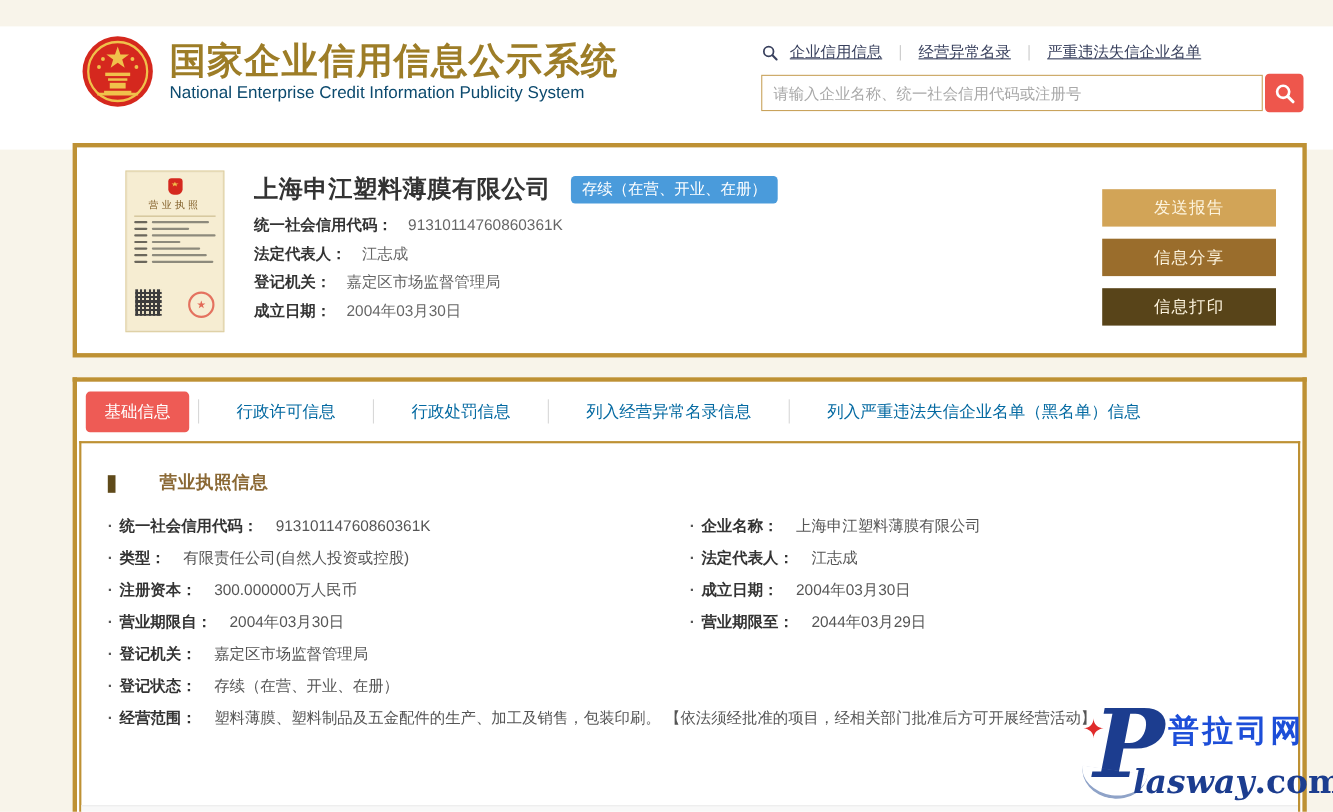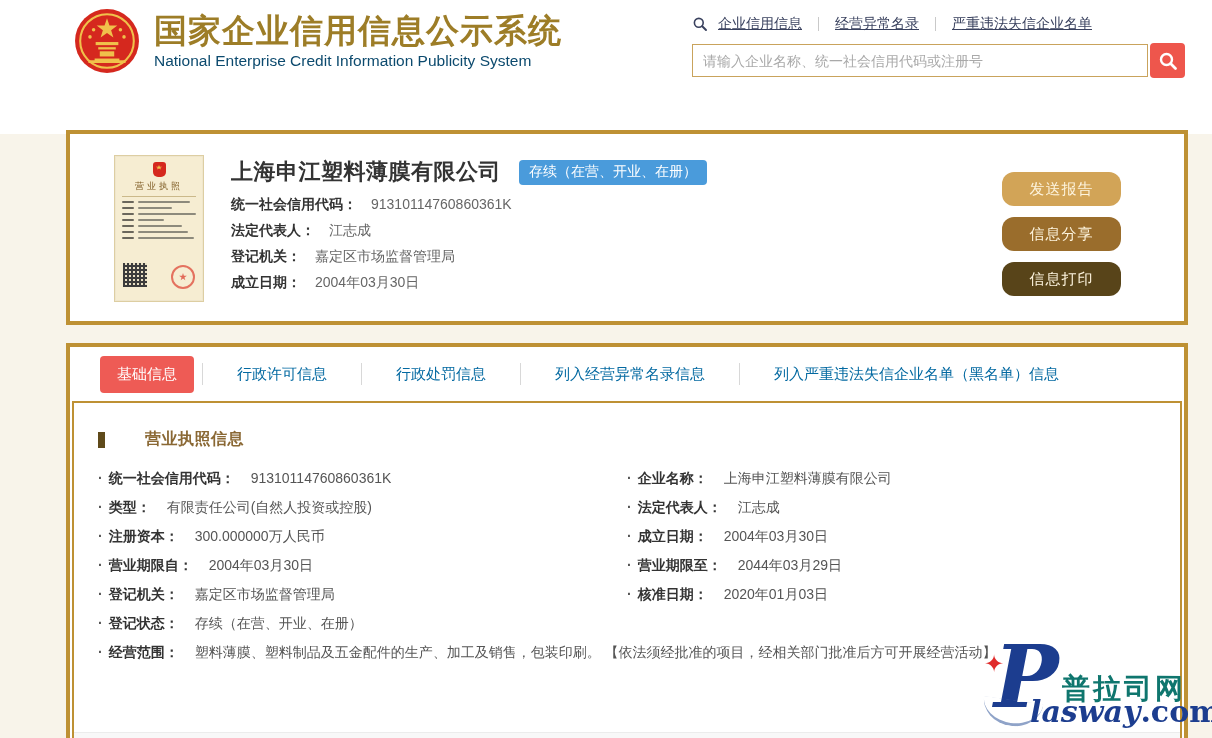--- a/index.html
+++ b/index.html
@@ -2,21 +2,21 @@
 <html><head>
 <meta charset="utf-8">
 <style>
   * { margin:0; padding:0; box-sizing:border-box; }
   html,body { width:1212px; height:738px; }
   body {
     font-family:"Liberation Sans","DejaVu Sans",sans-serif;
     background:#f8f4ea; position:relative; overflow:hidden; color:#333;
   }
   
-  .header { height:134px; background:#fff; position:relative; }
+  .header { height:112px; background:#fff; position:relative;margin-top:24px; }
   .brand { position:absolute; left:74px; top:8px; display:flex; align-items:center; }
   .emblem { width:66px; height:66px; flex:0 0 66px; }
   .brand-text { margin-left:14px; }
   .brand-cn { font-size:33px; font-weight:bold; color:#9d7d27; letter-spacing:1px; line-height:36px; }
   .brand-en { font-size:15.5px; color:#0c4a6e; margin-top:3px; }
   .header-right { position:absolute; left:692px; top:14px; width:496px; }
   .nav-row { display:flex; align-items:center; font-size:14px; color:#39415e; height:20px; }
   .nav-row .mag { width:16px; height:16px; margin-right:8px; }
   .nav-link { color:#39415e; cursor:pointer; padding:0 2px;text-decoration:underline; }
   .nav-link.active { text-decoration:underline; }
@@ -57,29 +57,29 @@
   .name-row { display:flex; align-items:center; }
   .company-name { font-size:22px; font-weight:bold; color:#333; letter-spacing:.5px; }
   .status-badge { margin-left:18px; background:#4a9bdb; color:#fff; font-size:14px;
     padding:3px 10px 4px; border-radius:4px; white-space:nowrap; }
   .cfields { margin-top:9px; }
   .cfield { display:flex; font-size:14px; line-height:17px; margin-bottom:9px; }
   .cfield .lb { font-weight:bold; color:#333; margin-right:14px; white-space:nowrap; }
   .cfield .vl { color:#666; }
   
   .actions { position:absolute; top:38px; right:41px; width:141px; }
-  .act-btn { width:119px; height:34px; border:none; border-radius:12px; color:#fdf4de;
+  .act-btn { width:158px; height:34px; border:none; border-radius:0; color:#fdf4de;
     font-size:15px; margin-bottom:11px; cursor:pointer; font-family:inherit;
     display:flex; align-items:center; justify-content:center; letter-spacing:1px; }
   .act-btn.b0 { background:#d2a457; }
   .act-btn.b1 { background:#9a6d2c; }
   .act-btn.b2 { background:#584419; }
   
   .card2 { margin-top:18px; border:4px solid #be9134; border-bottom:none; background:#fff; height:399px; }
-  .tabs { height:54px; display:flex; align-items:center; padding-left:30px; font-size:15px; }
+  .tabs { height:54px; display:flex; align-items:center; padding-left:8px; font-size:15px; }
   .tab { color:#0369a1; cursor:pointer; padding:0 34px; white-space:nowrap; }
   .tab.active { background:#ee5b55; color:#fff; padding:9px 17px; border-radius:4px; margin-right:8px; }
   .tab-sep { width:1px; height:22px; background:#d8d8d8; }
   .inner-box { margin:0 2px; border:2px solid #be9134; border-bottom:none; height:343px;
     padding:26px 24px 0; display:flex; flex-direction:column; }
   .section-title { display:flex; align-items:center;gap:32px; }
   .marker { width:7px; height:16px; background:#5f4a1a; margin-right:8px; }
   .section-title span { font-size:16px; font-weight:bold; color:#8a6834; letter-spacing:.5px; }
   .grid { display:flex; margin-top:20px; }
   .gcol { width:50%; }
@@ -88,21 +88,21 @@
   .flabel { font-weight:bold; color:#333; margin-right:16px; white-space:nowrap; }
   .fvalue { color:#555; }
   .scope-row { margin-top:0; }
   .bottom-strip { margin-top:auto; height:12px; background:#f8f8f8; border-top:1px solid #ececec;
     margin-left:-24px; margin-right:-24px; }
   
   .watermark { position:absolute; left:976px; top:642px; width:236px; height:96px; z-index:20; pointer-events:none; }
   .wm-star { position:absolute; left:8px; top:10px; width:24px; height:24px; color:#e02b2b; font-size:24px; line-height:24px; }
   .wm-p { position:absolute; left:18px; top:-8px; font-family:"DejaVu Serif","Liberation Serif",serif;
     font-style:italic; font-weight:bold; font-size:86px; color:#1c3d8f; line-height:1; }
-  .wm-zh { position:absolute; left:86px; top:28px; font-size:28px; font-weight:bold; color:#0f766e;
+  .wm-zh { position:absolute; left:86px; top:4px; font-size:28px; font-weight:bold; color:#1d4ed8;
     letter-spacing:3px; white-space:nowrap; }
   .wm-en { position:absolute; left:54px; top:52px; font-family:"DejaVu Serif","Liberation Serif",serif;
     font-style:italic; font-weight:bold; font-size:30px; color:#1c3d8f; white-space:nowrap; }
   .wm-com { font-style:normal; }
   .wm-swoosh { position:absolute; left:6px; top:58px; width:60px; height:26px;
     border-bottom:3px solid #8fa3c8; border-radius:0 0 50% 50%/0 0 100% 100%; transform:rotate(8deg); }
 </style>
 </head>
 <body>
 
@@ -279,24 +279,20 @@
             <span class="fvalue">江志成</span>
           </div>
           <div class="frow">
             <span class="flabel">成立日期：</span>
             <span class="fvalue">2004年03月30日</span>
           </div>
           <div class="frow">
             <span class="flabel">营业期限至：</span>
             <span class="fvalue">2044年03月29日</span>
           </div>
-          <div class="frow">
-            <span class="flabel">核准日期：</span>
-            <span class="fvalue">2020年01月03日</span>
-          </div>
         </div>
       </div>
 
       <div class="frow scope-row">
         <span class="flabel">经营范围：</span>
         <span class="fvalue">塑料薄膜、塑料制品及五金配件的生产、加工及销售，包装印刷。 【依法须经批准的项目，经相关部门批准后方可开展经营活动】</span>
       </div>
 
       <div class="bottom-strip"></div>
     </div>

